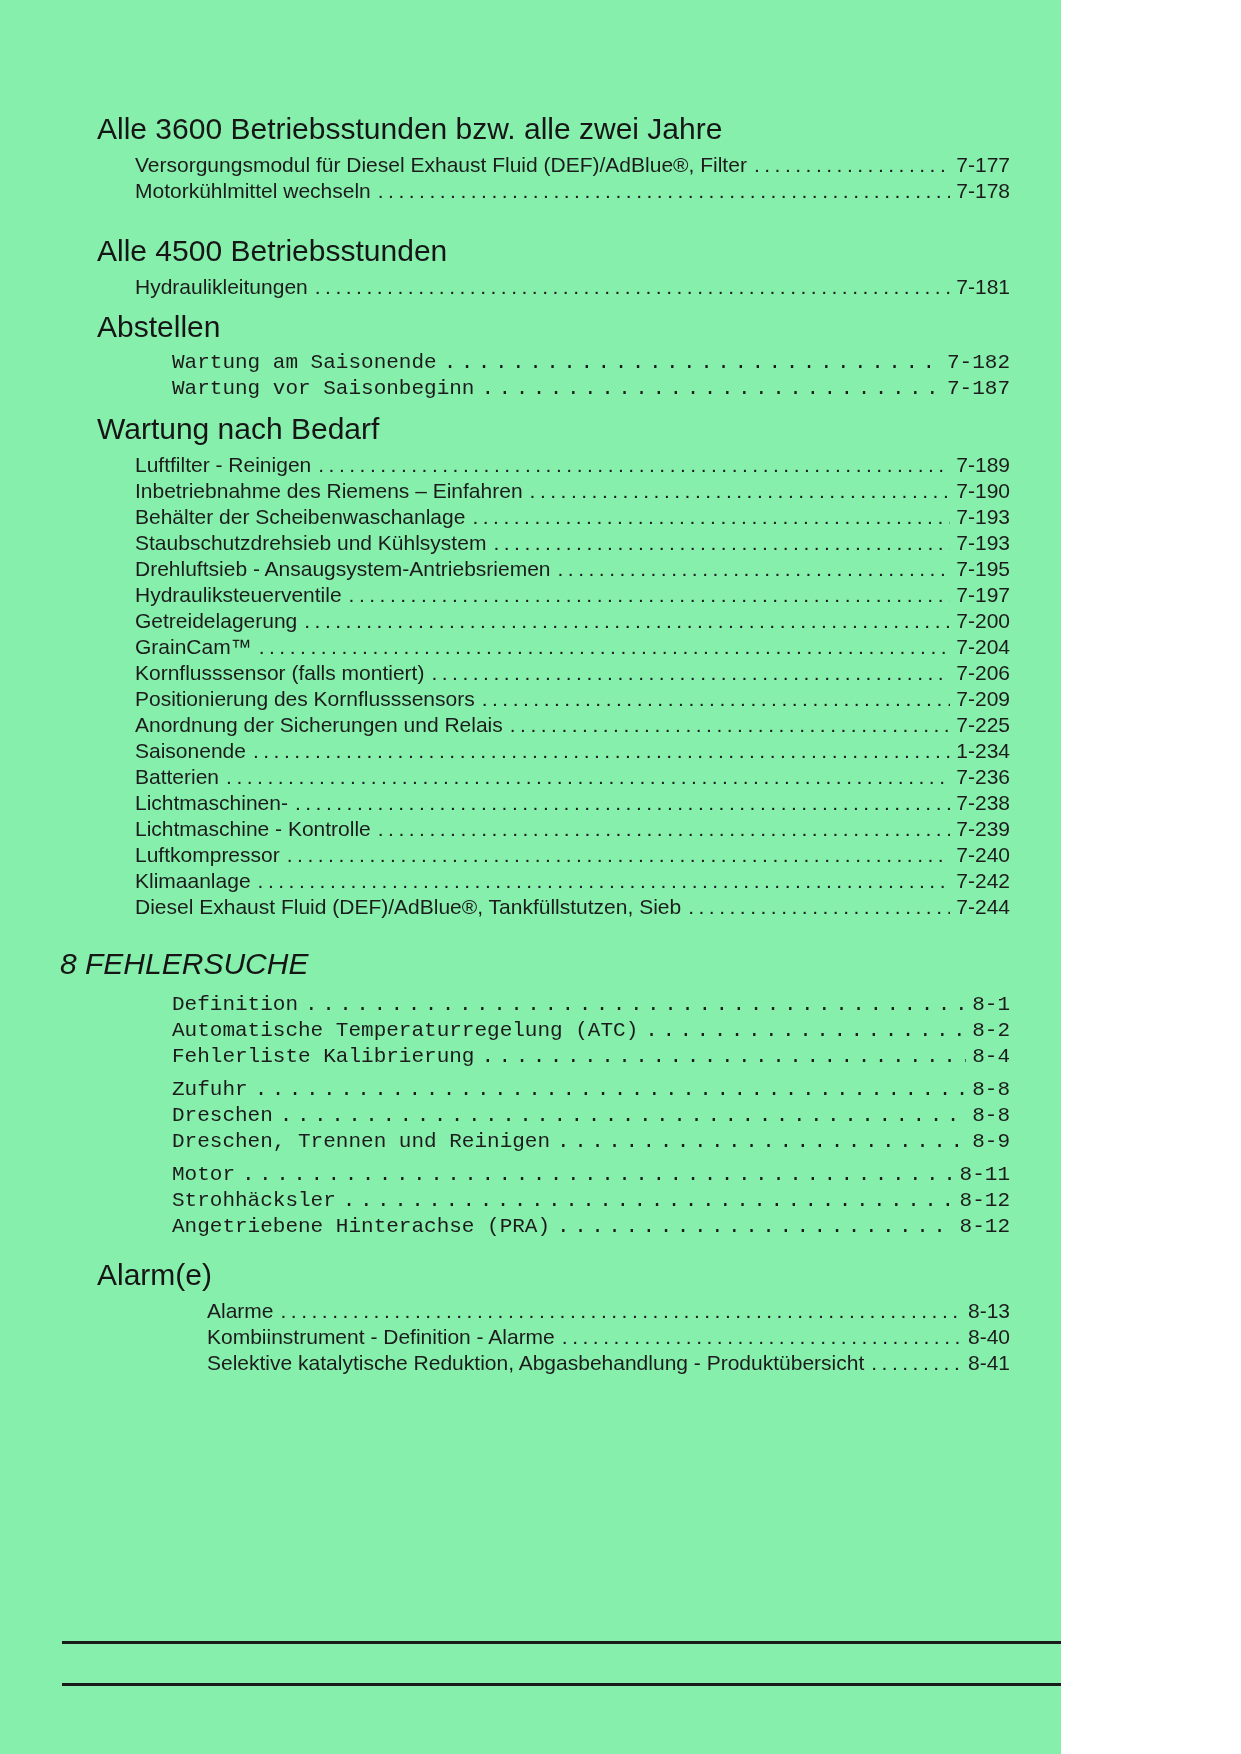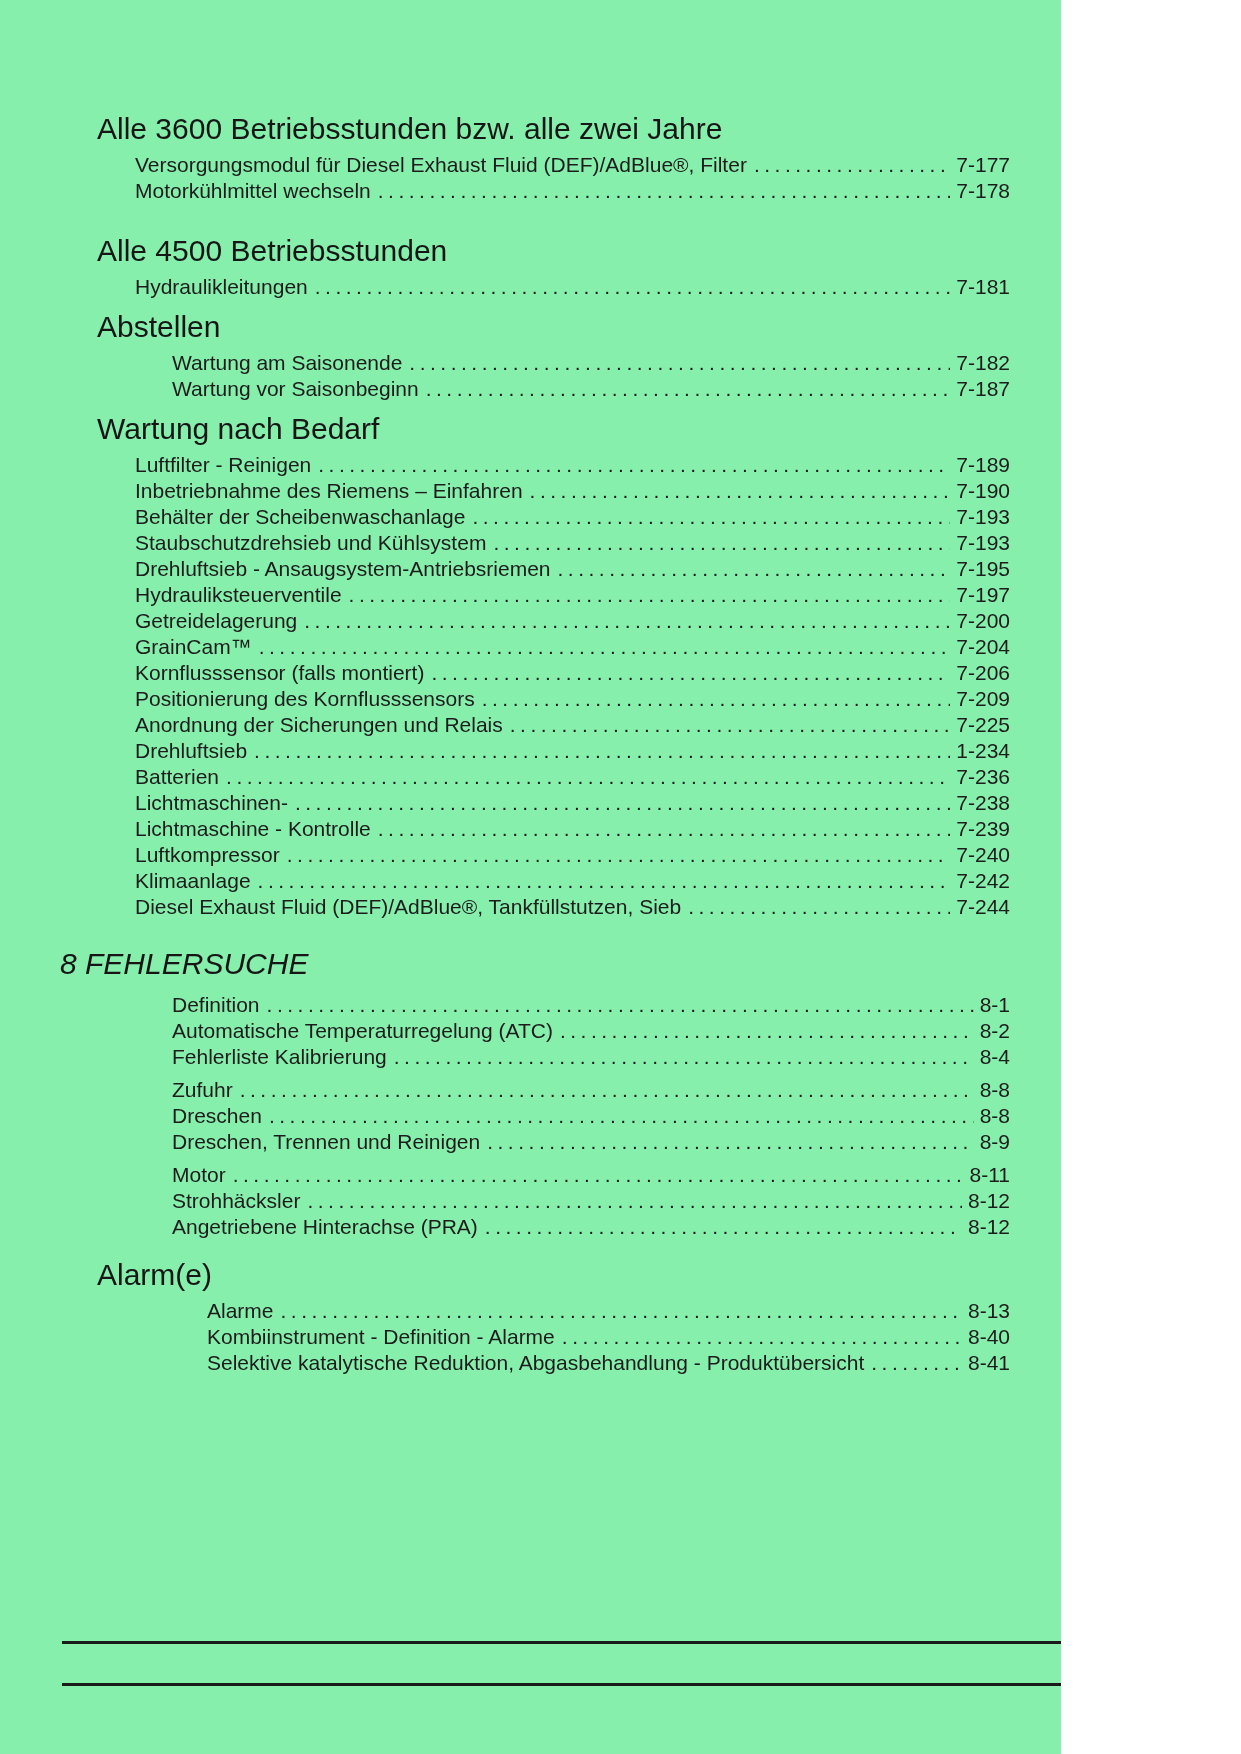--- a/index.html
+++ b/index.html
@@ -25,21 +25,21 @@
 
   .sec-4500      { margin-top: 30px; }
   .sec-abstellen { margin-top: 10px; }
   .sec-bedarf    { margin-top: 10px; }
   .chap-8        { margin-top: 26px; font-style: italic; }
   .sec-fehlercode{ margin-top: 10px; }
   .sec-alarme    { margin-top: 18px; }
 
   .entries { margin-top: 2px; }
   .ind-1 { padding-left: 75px; }
-  .ind-2 { padding-left: 112px; }
+  .ind-2 { padding-left: 112px; font-family: Liberation Mono, monospace; }
   .ind-3 { padding-left: 147px; }
 
   .entry {
     display: flex; align-items: center;
     font-size: 21px; line-height: 26px;
   }
   .entry.gap { margin-top: 7px; }
 
   .label { white-space: nowrap; }
 
@@ -162,21 +162,21 @@
             <span class="label">Positionierung des Kornflusssensors</span>
             <span class="leader"></span>
             <span class="pagenum">7-209</span>
           </div>
           <div class="entry">
             <span class="label">Anordnung der Sicherungen und Relais</span>
             <span class="leader"></span>
             <span class="pagenum">7-225</span>
           </div>
           <div class="entry">
-            <span class="label">Drehluftsieb</span>
+            <span class="label">Saisonende</span>
             <span class="leader"></span>
             <span class="pagenum">1-234</span>
           </div>
           <div class="entry">
             <span class="label">Batterien</span>
             <span class="leader"></span>
             <span class="pagenum">7-236</span>
           </div>
           <div class="entry">
             <span class="label">Lichtmaschinen-</span>

